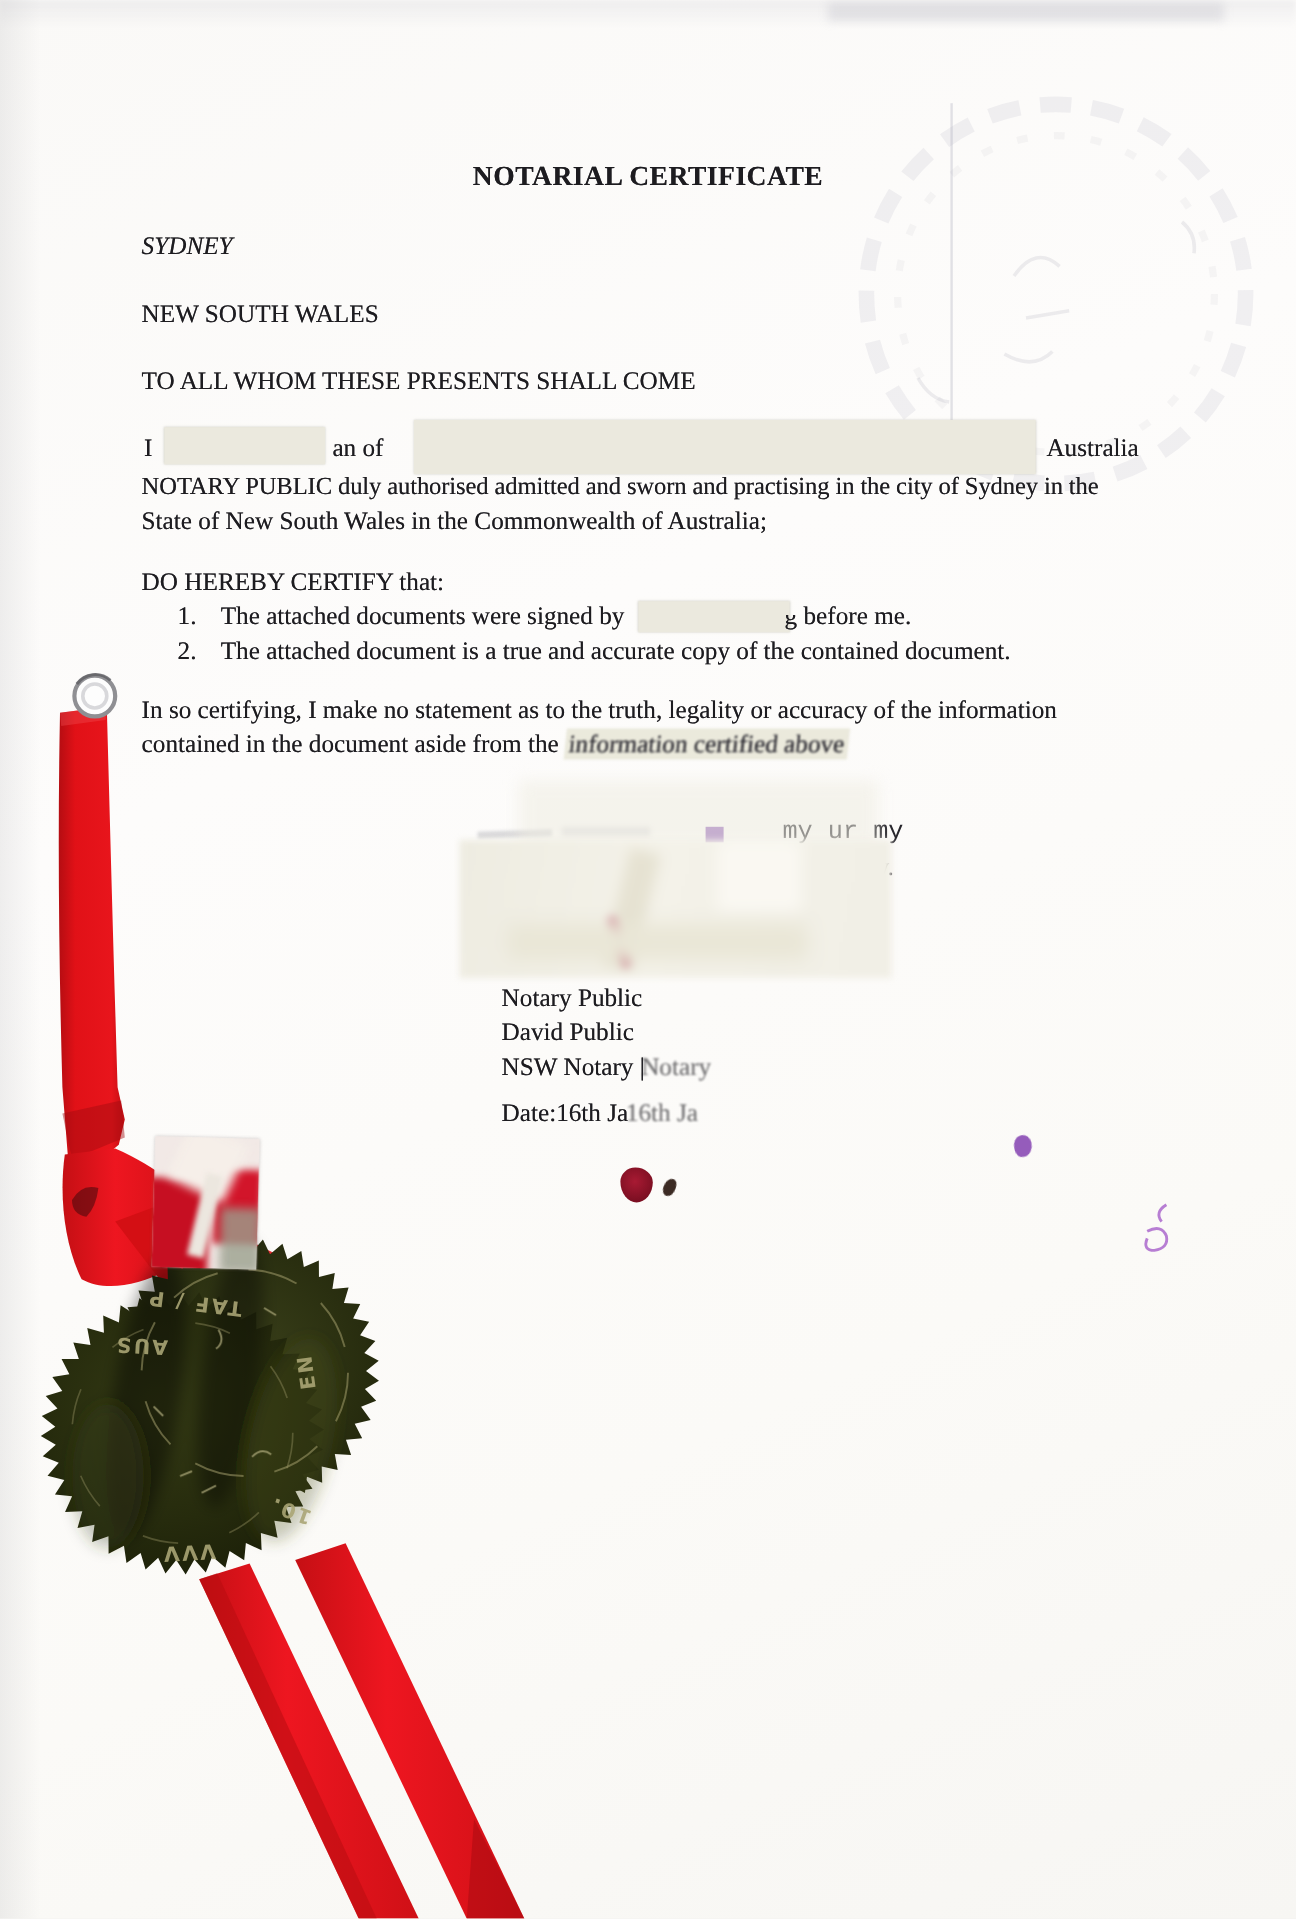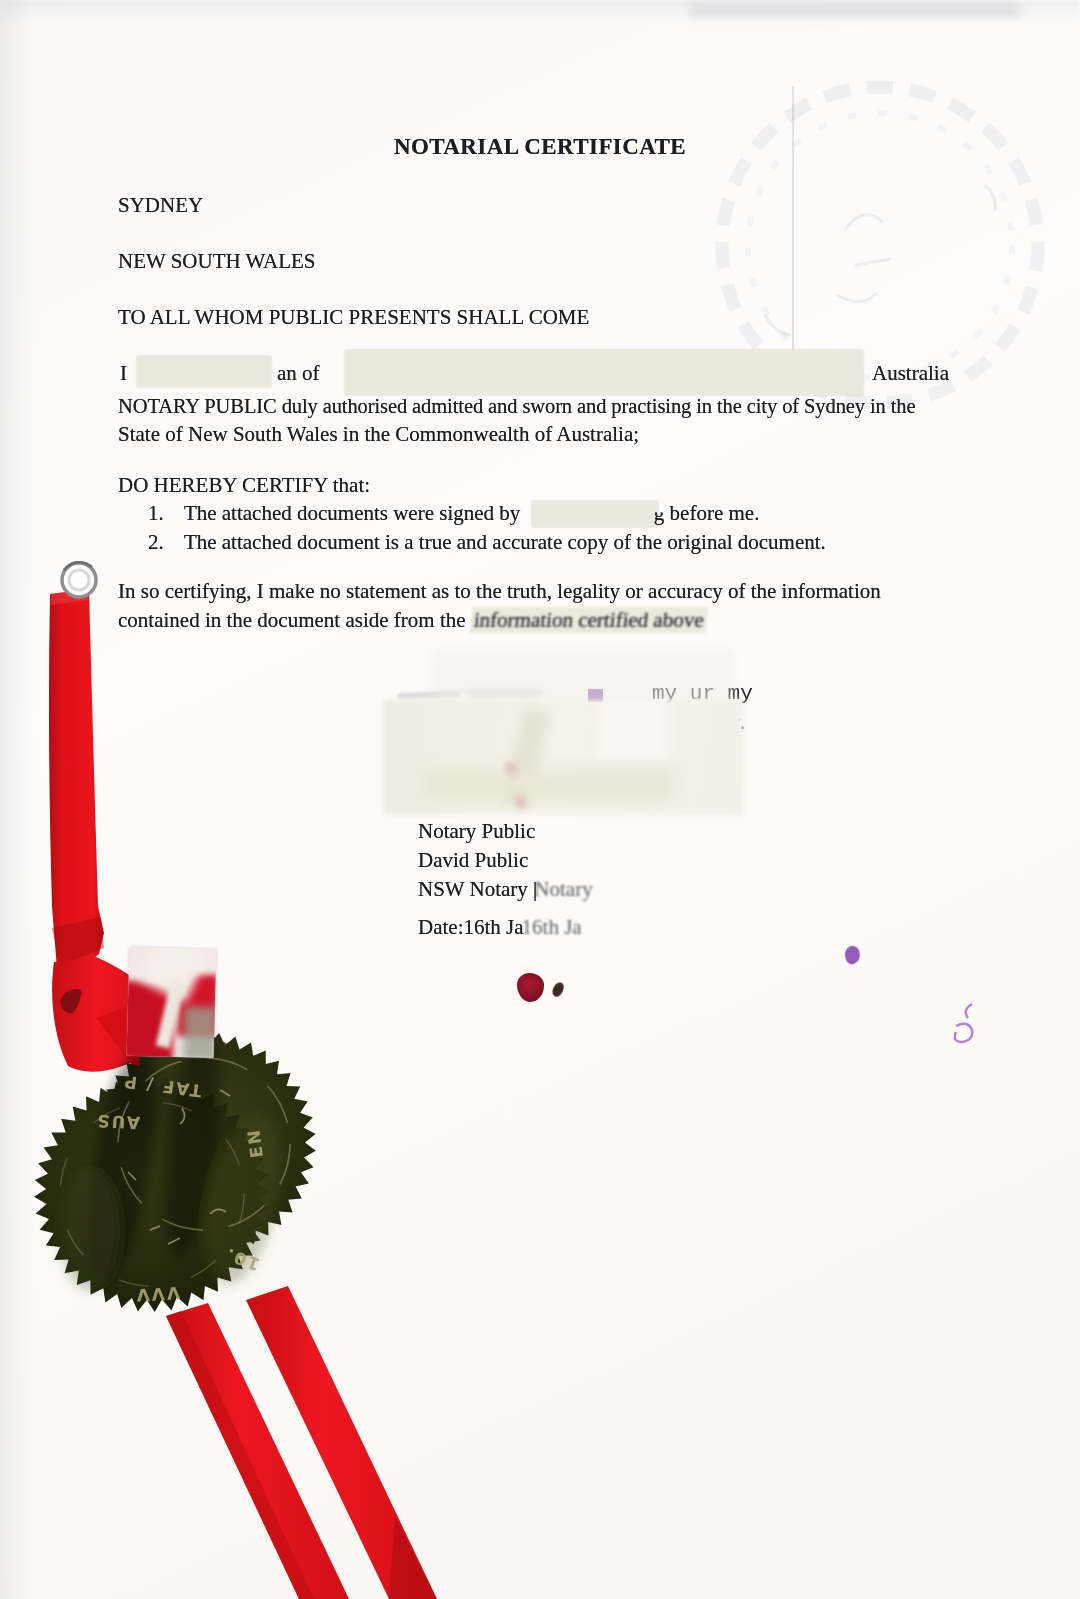--- a/index.html
+++ b/index.html
@@ -39,23 +39,23 @@
     <circle cx="185" cy="180" r="158" fill="none" stroke="rgba(164,164,182,.14)" stroke-width="13" stroke-dasharray="26 17"></circle>
     <circle cx="185" cy="180" r="132" fill="none" stroke="rgba(164,164,182,.09)" stroke-width="6" stroke-dasharray="9 22"></circle>
     <g stroke="rgba(150,150,170,.16)" stroke-width="3" fill="none">
       <path d="M150 165 q 18 -26 38 -8 M160 200 l 36 -6 M142 230 q 24 14 40 -2"></path>
       <path d="M70 250 q 10 18 26 20 M290 120 q 12 10 10 26"></path>
     </g>
   </svg>
 
   <div class="doc-line title" style="top:112px;margin-top:21px;">NOTARIAL CERTIFICATE</div>
 
-  <div class="doc-line" style="left:118px;top:192px;">SYDNEY</div>
+  <div class="doc-line" style="left:118px;top:192px;font-style:italic;">SYDNEY</div>
   <div class="doc-line" style="left:118px;top:248px;">NEW SOUTH WALES</div>
-  <div class="doc-line" style="left:118px;top:304px;">TO ALL WHOM PUBLIC PRESENTS SHALL COME</div>
+  <div class="doc-line" style="left:118px;top:304px;">TO ALL WHOM THESE PRESENTS SHALL COME</div>
 
   <div class="doc-line" style="left:120px;top:360px;">I</div>
   <div class="redaction block" style="left:137px;top:356px;width:134px;height:31px;"></div>
   <div class="doc-line" style="left:277px;top:360px;">an of</div>
   <div class="redaction block" style="left:345px;top:350px;width:518px;height:45px;z-index:3;"></div>
   <div class="doc-line" style="left:872px;top:360px;">Australia</div>
 
   <div class="doc-line" style="left:118px;top:394px;font-size:20.5px;letter-spacing:-.1px;">NOTARY PUBLIC duly authorised admitted and sworn and practising in the city of Sydney in the</div>
   <div class="doc-line" style="left:118px;top:421px;">State of New South Wales in the Commonwealth of Australia;</div>
 
@@ -66,21 +66,21 @@
     <span style="display:inline-block;width:10px;"></span>
     <span>The attached documents were signed by</span>
     <span class="redaction" style="width:126px;height:26px;vertical-align:-7px;margin-left:6px;"></span>
     <span class="tail-frag">g</span>
     <span>before me.</span>
   </div>
 
   <div class="doc-line" style="left:148px;top:529px;">
     <span>2.</span>
     <span style="display:inline-block;width:10px;"></span>
-    <span>The attached document is a true and accurate copy of the original document.</span>
+    <span>The attached document is a true and accurate copy of the contained document.</span>
   </div>
 
   <div class="doc-line" style="left:118px;top:607px;">
     <span>contained in the document aside from the</span>
     <span class="blur-words">information certified above</span>
   </div>
   <div class="doc-line" style="left:118px;top:578px;">In so certifying, I make no statement as to the truth, legality or accuracy of the information</div>
 
   <div class="smudge" style="left:398px;top:692px;width:62px;height:6px;background:rgba(128,128,140,.28);filter:blur(1.5px);transform:rotate(-2deg);"></div>
   <div class="smudge" style="left:468px;top:689px;width:74px;height:8px;background:rgba(128,128,140,.2);filter:blur(2px);"></div>

